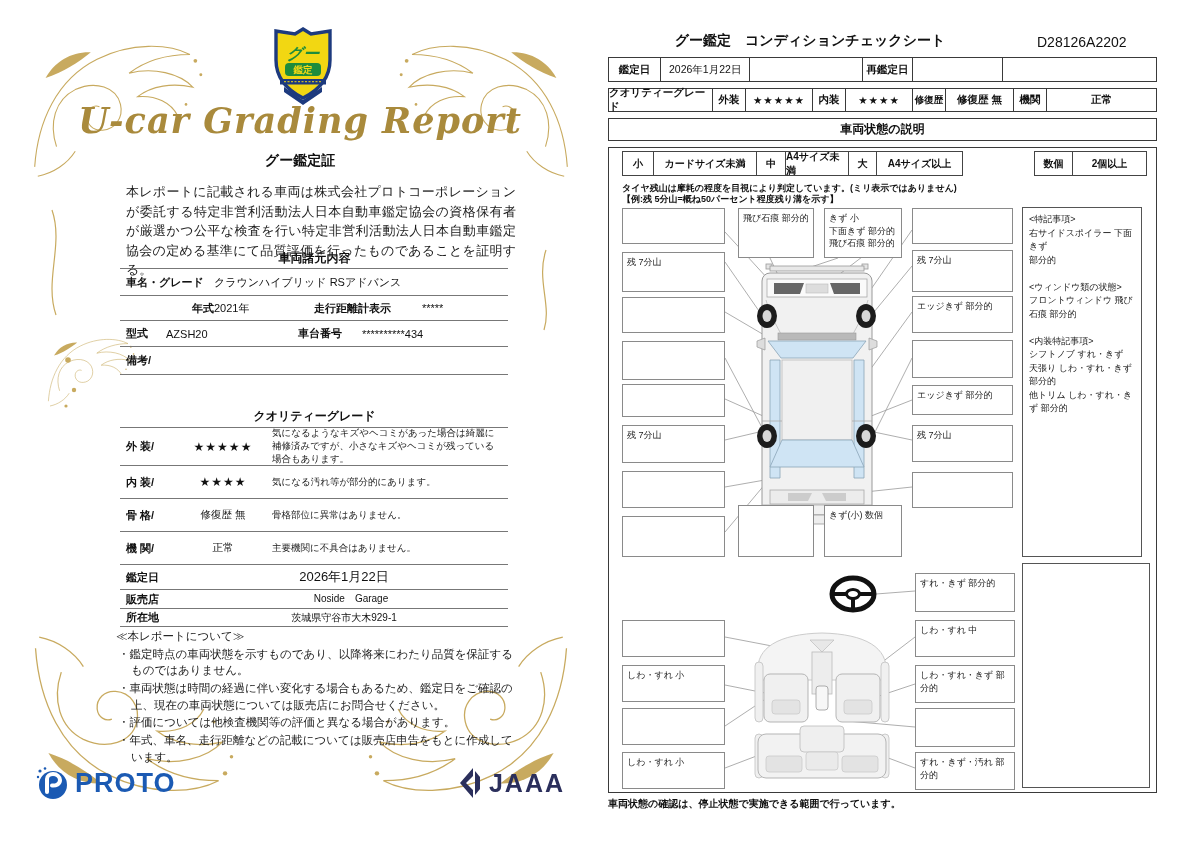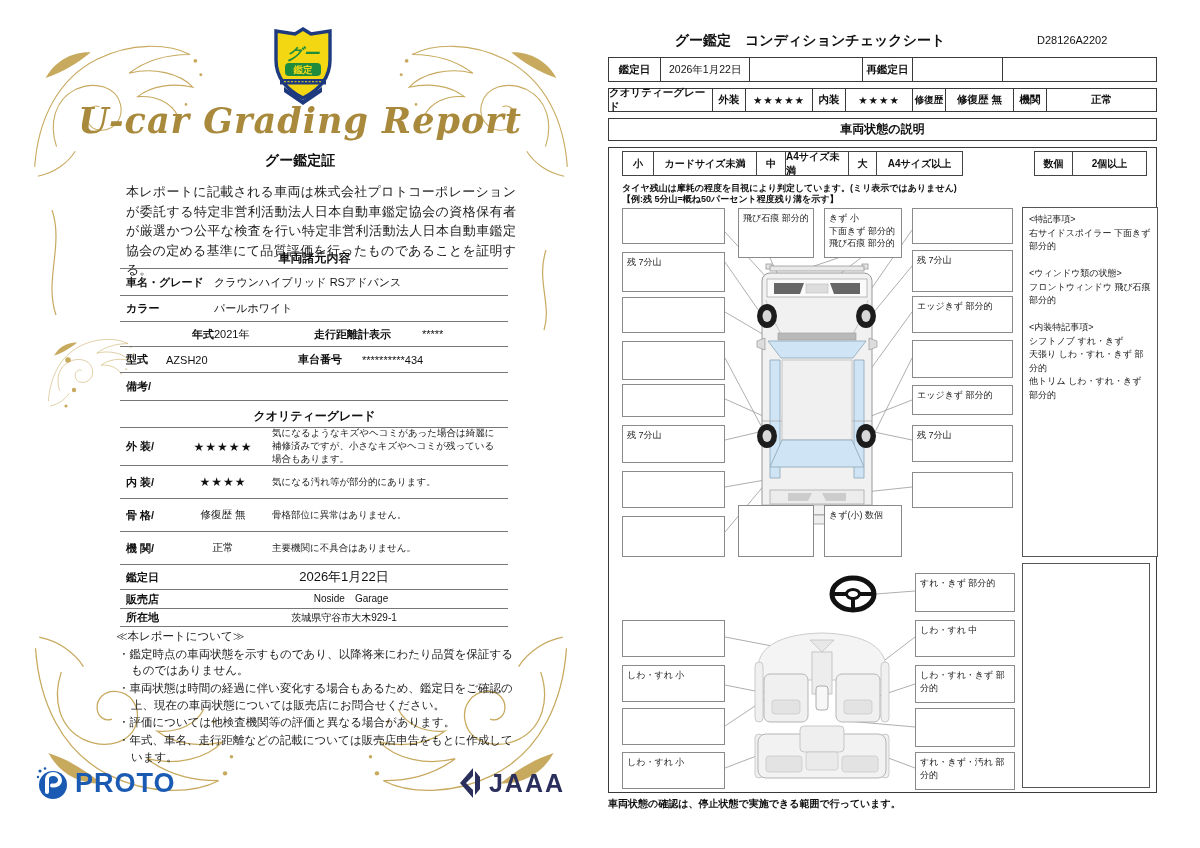--- a/index.html
+++ b/index.html
@@ -23,21 +23,21 @@
   .gdesc{font-size:9.5px;line-height:1.35;color:#222;flex:1;}
   .stars{letter-spacing:1px;font-size:12px;}
   .about{position:absolute;left:116px;top:628px;width:400px;
     font-family:"Liberation Serif","DejaVu Serif",serif;font-size:11.5px;line-height:1.45;color:#1c1c1c;}
   .about .itm{text-indent:-13px;padding-left:15px;margin-top:1px;}
   .logos{position:absolute;left:35px;top:766px;width:530px;display:flex;justify-content:space-between;align-items:center;gap:20px;}
   .proto{display:flex;align-items:center;gap:6px;color:#1b5ab3;font-weight:bold;font-size:27px;letter-spacing:1px;}
   .jaaa{display:flex;align-items:center;gap:6px;color:#2b2f5c;font-weight:bold;font-size:25px;letter-spacing:2px;}
   
   .rtitle{position:absolute;left:608px;top:32px;width:404px;text-align:center;font-weight:bold;font-size:14px;color:#111;}
-  .rdocid{position:absolute;left:1037px;top:34px;width:120px;font-size:11px;color:#111;}
+  .rdocid{position:absolute;left:1037px;top:34px;width:120px;font-size:14px;color:#111;}
   .rrow{position:absolute;display:flex;border:1px solid #3a3a3a;box-sizing:border-box;background:#fff;}
   .rc{border-right:1px solid #3a3a3a;display:flex;align-items:center;justify-content:center;
     font-size:10.5px;font-weight:bold;color:#111;box-sizing:border-box;}
   .rc:last-child{border-right:none;}
   .obox{position:absolute;border:1px solid #3a3a3a;box-sizing:border-box;background:#fff;}
   .stitle{display:flex;align-items:center;justify-content:center;font-weight:bold;font-size:12px;color:#111;}
   .legend{position:absolute;display:flex;border:1px solid #444;box-sizing:border-box;background:#fff;}
   .lc{border-right:1px solid #444;display:flex;align-items:center;justify-content:center;font-size:10px;font-weight:bold;color:#111;box-sizing:border-box;}
   .lc:last-child{border-right:none;}
   .tnote{position:absolute;left:622px;font-size:9px;font-weight:bold;color:#111;}
@@ -93,24 +93,20 @@
     <div class="script-title">U-car Grading Report</div>
     <div class="cert-subtitle">グー鑑定証</div>
     <p class="intro">本レポートに記載される車両は株式会社プロトコーポレーションが委託する特定非営利活動法人日本自動車鑑定協会の資格保有者が厳選かつ公平な検査を行い特定非営利活動法人日本自動車鑑定協会の定める基準にて品質評価を行ったものであることを証明する。</p>
 
     <div class="sec-title" style="top:250px;">車両諸元内容</div>
 
     <div class="ltable" style="top:268px;">
       <div class="lrow" style="height:27px;">
         <span class="lb" style="width:88px;">車名・グレード</span>
         <span>クラウンハイブリッド RSアドバンス</span>
-      </div>
-      <div class="lrow" style="height:26px;">
-        <span class="lb" style="width:88px;">カラー</span>
-        <span>パールホワイト</span>
       </div>
       <div class="lrow" style="height:25px;">
         <span class="lb" style="width:88px;text-align:right;">年式</span>
         <span style="width:100px;">2021年</span>
         <span class="lb" style="width:108px;">走行距離計表示</span>
         <span>*****</span>
       </div>
       <div class="lrow" style="height:26px;">
         <span class="lb" style="width:40px;">型式</span>
         <span style="width:132px;">AZSH20</span>
@@ -352,21 +348,21 @@
     <div class="co" style="left:912px;top:250px;width:101px;height:42px;">残 7分山</div>
     <div class="co" style="left:912px;top:296px;width:101px;height:37px;">エッジきず 部分的</div>
     <div class="co" style="left:912px;top:340px;width:101px;height:38px;"></div>
     <div class="co" style="left:912px;top:385px;width:101px;height:30px;">エッジきず 部分的</div>
     <div class="co" style="left:912px;top:425px;width:101px;height:37px;">残 7分山</div>
     <div class="co" style="left:912px;top:472px;width:101px;height:36px;"></div>
 
     <div class="co" style="left:738px;top:505px;width:76px;height:52px;"></div>
     <div class="co" style="left:824px;top:505px;width:78px;height:52px;">きず(小) 数個</div>
 
-    <div class="remarks" style="left:1022px;top:207px;width:136px;height:350px;">&lt;特記事項&gt;
+    <div class="remarks" style="left:1022px;top:207px;width:120px;height:350px;">&lt;特記事項&gt;
 右サイドスポイラー 下面きず
 部分的
 
 &lt;ウィンドウ類の状態&gt;
 フロントウィンドウ 飛び石痕 部分的
 
 &lt;内装特記事項&gt;
 シフトノブ すれ・きず
 天張り しわ・すれ・きず 部分的
 他トリム しわ・すれ・きず 部分的</div>

